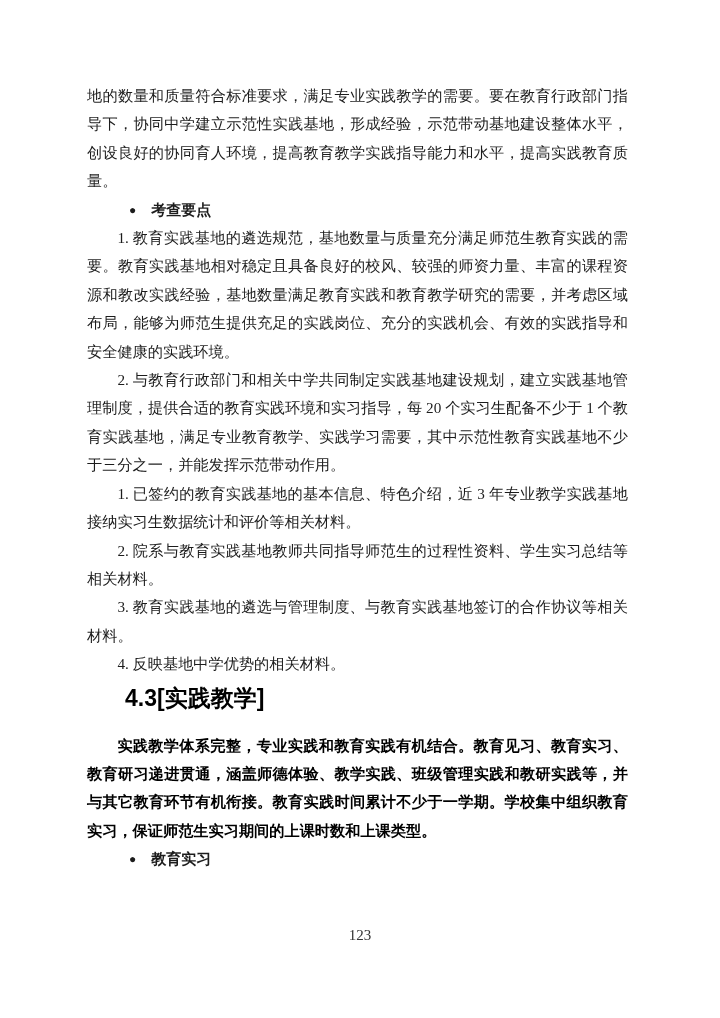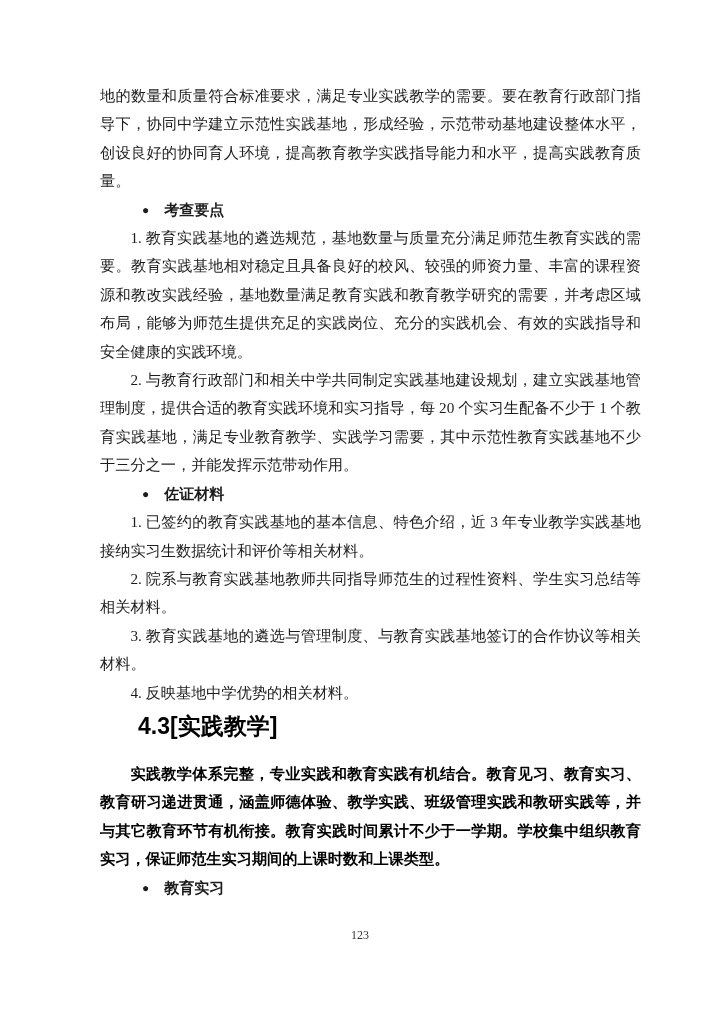--- a/index.html
+++ b/index.html
@@ -11,21 +11,21 @@
     position: relative;
     width: 720px;
     height: 1018px;
     background: #ffffff;
     overflow: hidden;
     font-family: "Liberation Serif", "DejaVu Serif", serif;
     color: #1c1c1c;
   }
   .content {
     position: absolute;
-    left: 100px;
+    left: 87px;
     top: 82px;
     width: 541px;
     font-size: 15.2px;
     line-height: 28.4px;
     text-align: justify;
   }
   .para {
     margin: 0;
     text-indent: 2em;
   }
@@ -58,21 +58,21 @@
     font-weight: bold;
     font-family: "Liberation Sans", "DejaVu Sans", sans-serif;
     color: #000000;
   }
   .page-number {
     position: absolute;
     top: 927px;
     left: 0;
     width: 100%;
     text-align: center;
-    font-size: 12px;
+    font-size: 15px;
     line-height: 16px;
     color: #333333;
     font-family: "Liberation Serif", "DejaVu Serif", serif;
   }
 </style>
 </head>
 <body>
 
 <div class="page">
   <div class="content">
@@ -80,23 +80,20 @@
     <p class="para flush">地的数量和质量符合标准要求，满足专业实践教学的需要。要在教育行政部门指导下，协同中学建立示范性实践基地，形成经验，示范带动基地建设整体水平，创设良好的协同育人环境，提高教育教学实践指导能力和水平，提高实践教育质量。</p>
 
     <p class="bullet-line">
       <span class="bullet-dot">●</span><span>考查要点</span>
     </p>
 
     <p class="para">1. 教育实践基地的遴选规范，基地数量与质量充分满足师范生教育实践的需要。教育实践基地相对稳定且具备良好的校风、较强的师资力量、丰富的课程资源和教改实践经验，基地数量满足教育实践和教育教学研究的需要，并考虑区域布局，能够为师范生提供充足的实践岗位、充分的实践机会、有效的实践指导和安全健康的实践环境。</p>
 
     <p class="para">2. 与教育行政部门和相关中学共同制定实践基地建设规划，建立实践基地管理制度，提供合适的教育实践环境和实习指导，每 20 个实习生配备不少于 1 个教育实践基地，满足专业教育教学、实践学习需要，其中示范性教育实践基地不少于三分之一，并能发挥示范带动作用。</p>
 
-    <p class="bullet-line">
-      <span class="bullet-dot">●</span><span>佐证材料</span>
-    </p>
 
     <p class="para">1. 已签约的教育实践基地的基本信息、特色介绍，近 3 年专业教学实践基地接纳实习生数据统计和评价等相关材料。</p>
 
     <p class="para">2. 院系与教育实践基地教师共同指导师范生的过程性资料、学生实习总结等相关材料。</p>
 
     <p class="para">3. 教育实践基地的遴选与管理制度、与教育实践基地签订的合作协议等相关材料。</p>
 
     <p class="para">4. 反映基地中学优势的相关材料。</p>
 
 

